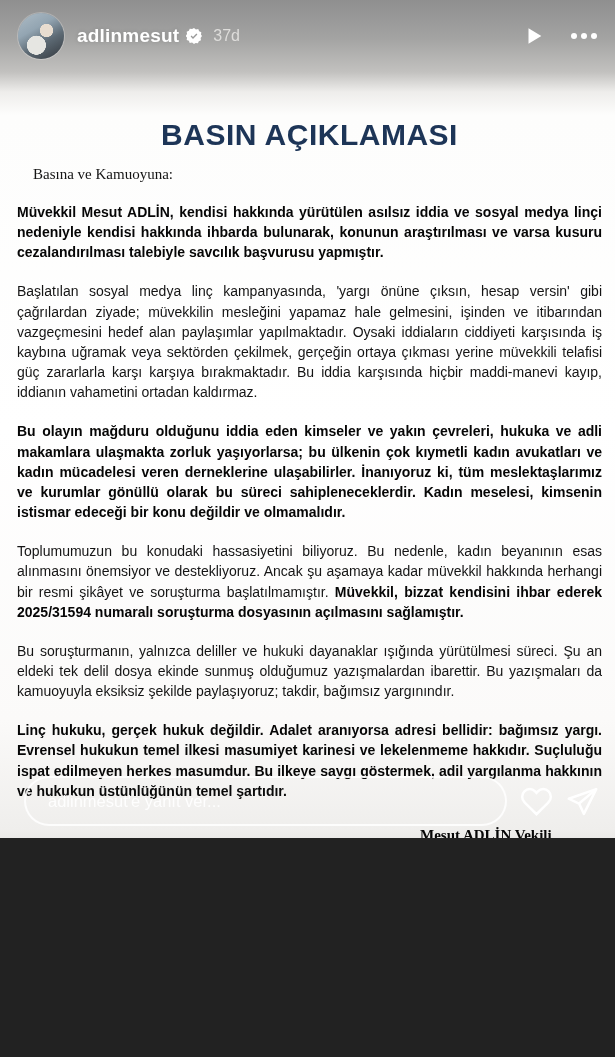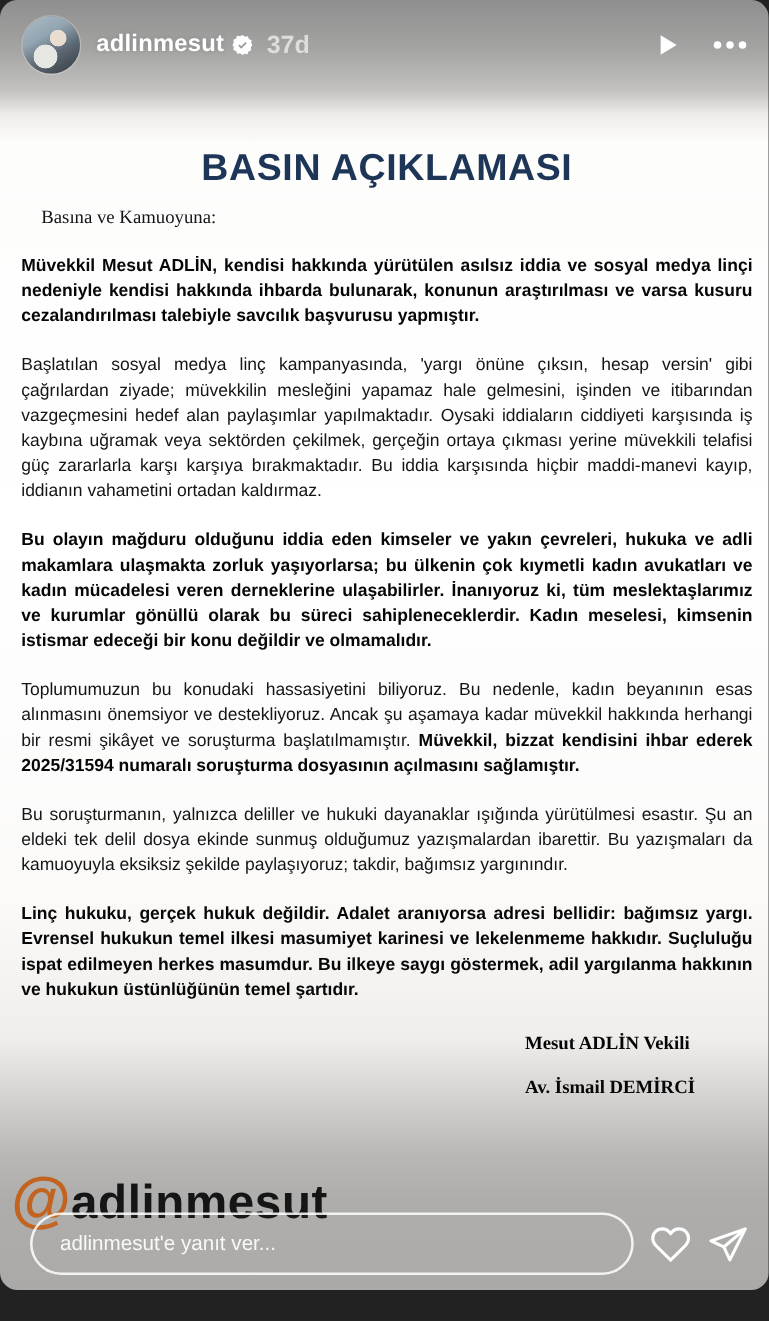--- a/index.html
+++ b/index.html
@@ -1,37 +1,36 @@
 <!DOCTYPE html>
 <html><head>
 <meta charset="utf-8">
 <style>
   html,body{margin:0;padding:0;background:#222;}
   .story{
-    position:relative;width:615px;height:1032px;margin:0 auto;overflow:hidden;
+    position:relative;width:615px;height:838px;margin:0 auto;overflow:hidden;
     font-family:"Liberation Sans",sans-serif;
     background:linear-gradient(180deg,
       #8f8f8f 0px,#a3a3a2 38px,#c2c1bf 72px,#eeedeb 92px,#fdfdfc 115px,
       #ffffff 430px,#fbfaf9 720px,#efeeec 830px,#d2d1cf 880px,
       #b8b7b5 925px,#aeadab 960px,#a9a8a6 1057px);
-    border-radius:14px;
   }
 
   
   .header{position:absolute;top:10px;left:0;right:0;height:52px;display:flex;align-items:center;padding:0 18px;box-sizing:border-box;}
   .avatar{width:46px;height:46px;border-radius:50%;flex:0 0 auto;
     background:
       radial-gradient(circle at 62% 38%, #e8ddd0 0 16%, transparent 17%),
       radial-gradient(circle at 40% 70%, #e6e6e2 0 22%, transparent 23%),
       linear-gradient(150deg,#aebcc6 0%,#93a5b2 35%,#5d6a74 62%,#32373d 100%);
     box-shadow:0 0 0 1px rgba(255,255,255,.25);}
   .uname-row{display:flex;align-items:center;margin-left:13px;gap:7px;}
   .uname{color:#ffffff;font-size:19px;font-weight:700;letter-spacing:.2px;text-shadow:0 0 4px rgba(0,0,0,.15);}
   .badge{width:16px;height:16px;display:inline-block;}
-  .tstamp{color:#dedddb;font-size:20px;font-weight:700;margin-left:4px;}
+  .tstamp{color:#dedddb;font-size:16px;font-weight:400;margin-left:4px;}
   .header-right{margin-left:auto;display:flex;align-items:center;gap:26px;}
   .play-btn{width:22px;height:22px;cursor:pointer;}
   .more-btn{display:flex;gap:4px;cursor:pointer;padding:4px 0;}
   .more-btn i{width:6px;height:6px;border-radius:50%;background:#ffffff;display:block;}
 
   
   .doc{position:absolute;top:96px;left:4px;right:0;padding:16px 13px 0;box-sizing:border-box;color:#141414;}
   .doc-title{text-align:center;font-family:"Liberation Sans",sans-serif;font-weight:700;font-size:30px;letter-spacing:.5px;margin:6px 0 14px;}
   .salutation{font-family:Liberation Serif, serif;font-size:15px;margin:0 16px 4px;}
   .para{font-family:Liberation Sans, sans-serif;font-size:14px;line-height:1.44;text-align:justify;margin:19px 0 0;}
@@ -84,21 +83,21 @@
   </div>
 
   <div class="doc">
     <div class="doc-title" style="color:#1d3557;">BASIN AÇIKLAMASI</div>
     <div class="salutation">Basına ve Kamuoyuna:</div>
 
     <p class="para bold">Müvekkil Mesut ADLİN, kendisi hakkında yürütülen asılsız iddia ve sosyal medya linçi nedeniyle kendisi hakkında ihbarda bulunarak, konunun araştırılması ve varsa kusuru cezalandırılması talebiyle savcılık başvurusu yapmıştır.</p>
     <p class="para">Başlatılan sosyal medya linç kampanyasında, 'yargı önüne çıksın, hesap versin' gibi çağrılardan ziyade; müvekkilin mesleğini yapamaz hale gelmesini, işinden ve itibarından vazgeçmesini hedef alan paylaşımlar yapılmaktadır. Oysaki iddiaların ciddiyeti karşısında iş kaybına uğramak veya sektörden çekilmek, gerçeğin ortaya çıkması yerine müvekkili telafisi güç zararlarla karşı karşıya bırakmaktadır. Bu iddia karşısında hiçbir maddi-manevi kayıp, iddianın vahametini ortadan kaldırmaz.</p>
     <p class="para bold">Bu olayın mağduru olduğunu iddia eden kimseler ve yakın çevreleri, hukuka ve adli makamlara ulaşmakta zorluk yaşıyorlarsa; bu ülkenin çok kıymetli kadın avukatları ve kadın mücadelesi veren derneklerine ulaşabilirler. İnanıyoruz ki, tüm meslektaşlarımız ve kurumlar gönüllü olarak bu süreci sahipleneceklerdir. Kadın meselesi, kimsenin istismar edeceği bir konu değildir ve olmamalıdır.</p>
     <p class="para"><span>Toplumumuzun bu konudaki hassasiyetini biliyoruz. Bu nedenle, kadın beyanının esas alınmasını önemsiyor ve destekliyoruz. Ancak şu aşamaya kadar müvekkil hakkında herhangi bir resmi şikâyet ve soruşturma başlatılmamıştır. </span><span class="b">Müvekkil, bizzat kendisini ihbar ederek 2025/31594 numaralı soruşturma dosyasının açılmasını sağlamıştır.</span></p>
-    <p class="para">Bu soruşturmanın, yalnızca deliller ve hukuki dayanaklar ışığında yürütülmesi esastır. Şu an eldeki tek delil dosya ekinde sunmuş olduğumuz yazışmalardan ibarettir. Bu yazışmaları da kamuoyuyla eksiksiz şekilde paylaşıyoruz; takdir, bağımsız yargınındır.</p>
+    <p class="para">Bu soruşturmanın, yalnızca deliller ve hukuki dayanaklar ışığında yürütülmesi süreci. Şu an eldeki tek delil dosya ekinde sunmuş olduğumuz yazışmalardan ibarettir. Bu yazışmaları da kamuoyuyla eksiksiz şekilde paylaşıyoruz; takdir, bağımsız yargınındır.</p>
     <p class="para bold">Linç hukuku, gerçek hukuk değildir. Adalet aranıyorsa adresi bellidir: bağımsız yargı. Evrensel hukukun temel ilkesi masumiyet karinesi ve lekelenmeme hakkıdır. Suçluluğu ispat edilmeyen herkes masumdur. Bu ilkeye saygı göstermek, adil yargılanma hakkının ve hukukun üstünlüğünün temel şartıdır.</p>
 
     <div class="signature">
       <div class="sig-line">Mesut ADLİN Vekili</div>
       <div class="sig-line">Av. İsmail DEMİRCİ</div>
     </div>
   </div>
 
   <div class="handle">
     <span class="at-glyph" style="color:#c2641f;">@</span>

